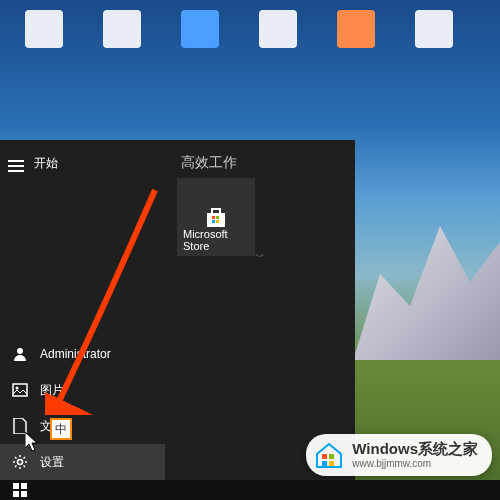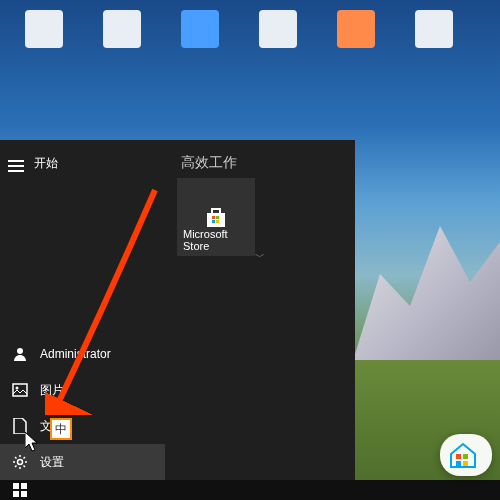--- a/index.html
+++ b/index.html
@@ -254,13 +254,17 @@
 </svg>
 
 <div class="watermark">
   <svg width="30" height="30" viewBox="0 0 30 30">
     <path d="M3 14 L15 4 L27 14 L27 27 L3 27 Z" fill="none" stroke="#00a4ef" stroke-width="2"></path>
     <rect x="8" y="14" width="5" height="5" fill="#f25022"></rect>
     <rect x="15" y="14" width="5" height="5" fill="#7fba00"></rect>
     <rect x="8" y="21" width="5" height="5" fill="#00a4ef"></rect>
     <rect x="15" y="21" width="5" height="5" fill="#ffb900"></rect>
   </svg>
+  <div class="wm-text">
+    <span class="wm-title">Windows系统之家</span>
+    <span class="wm-url">www.bjjmmw.com</span>
+  </div>
 </div>
 
 </body></html>

